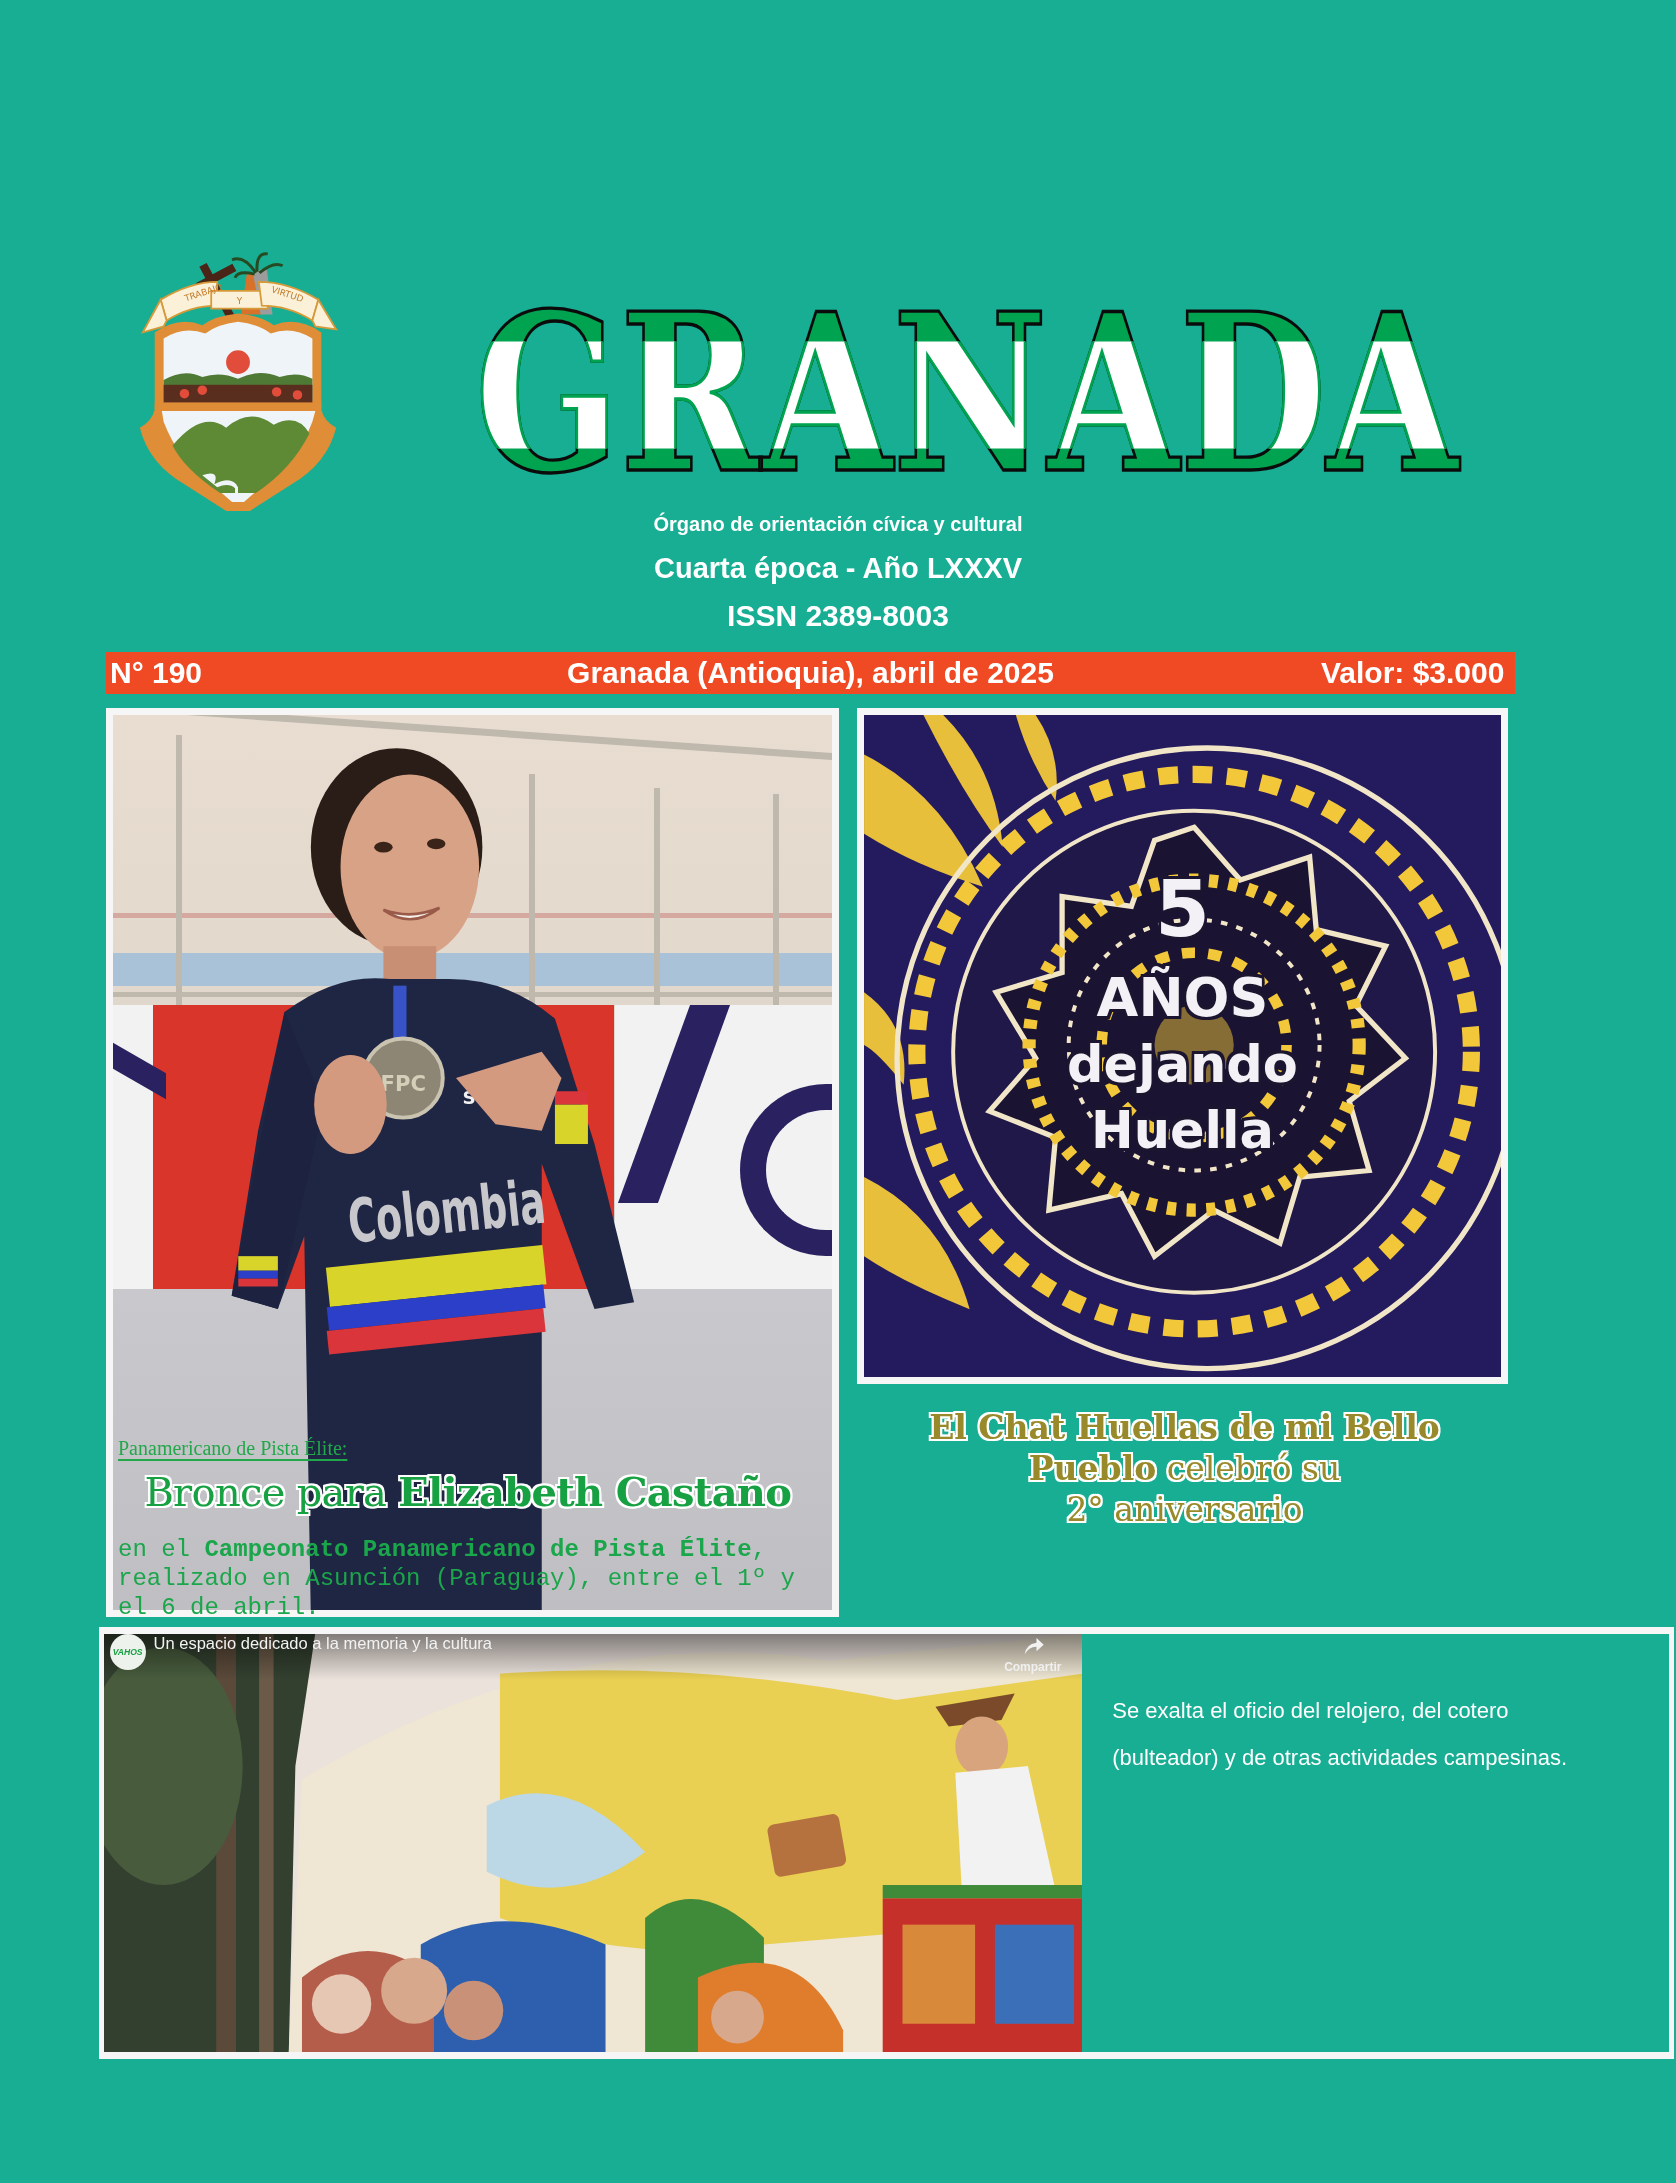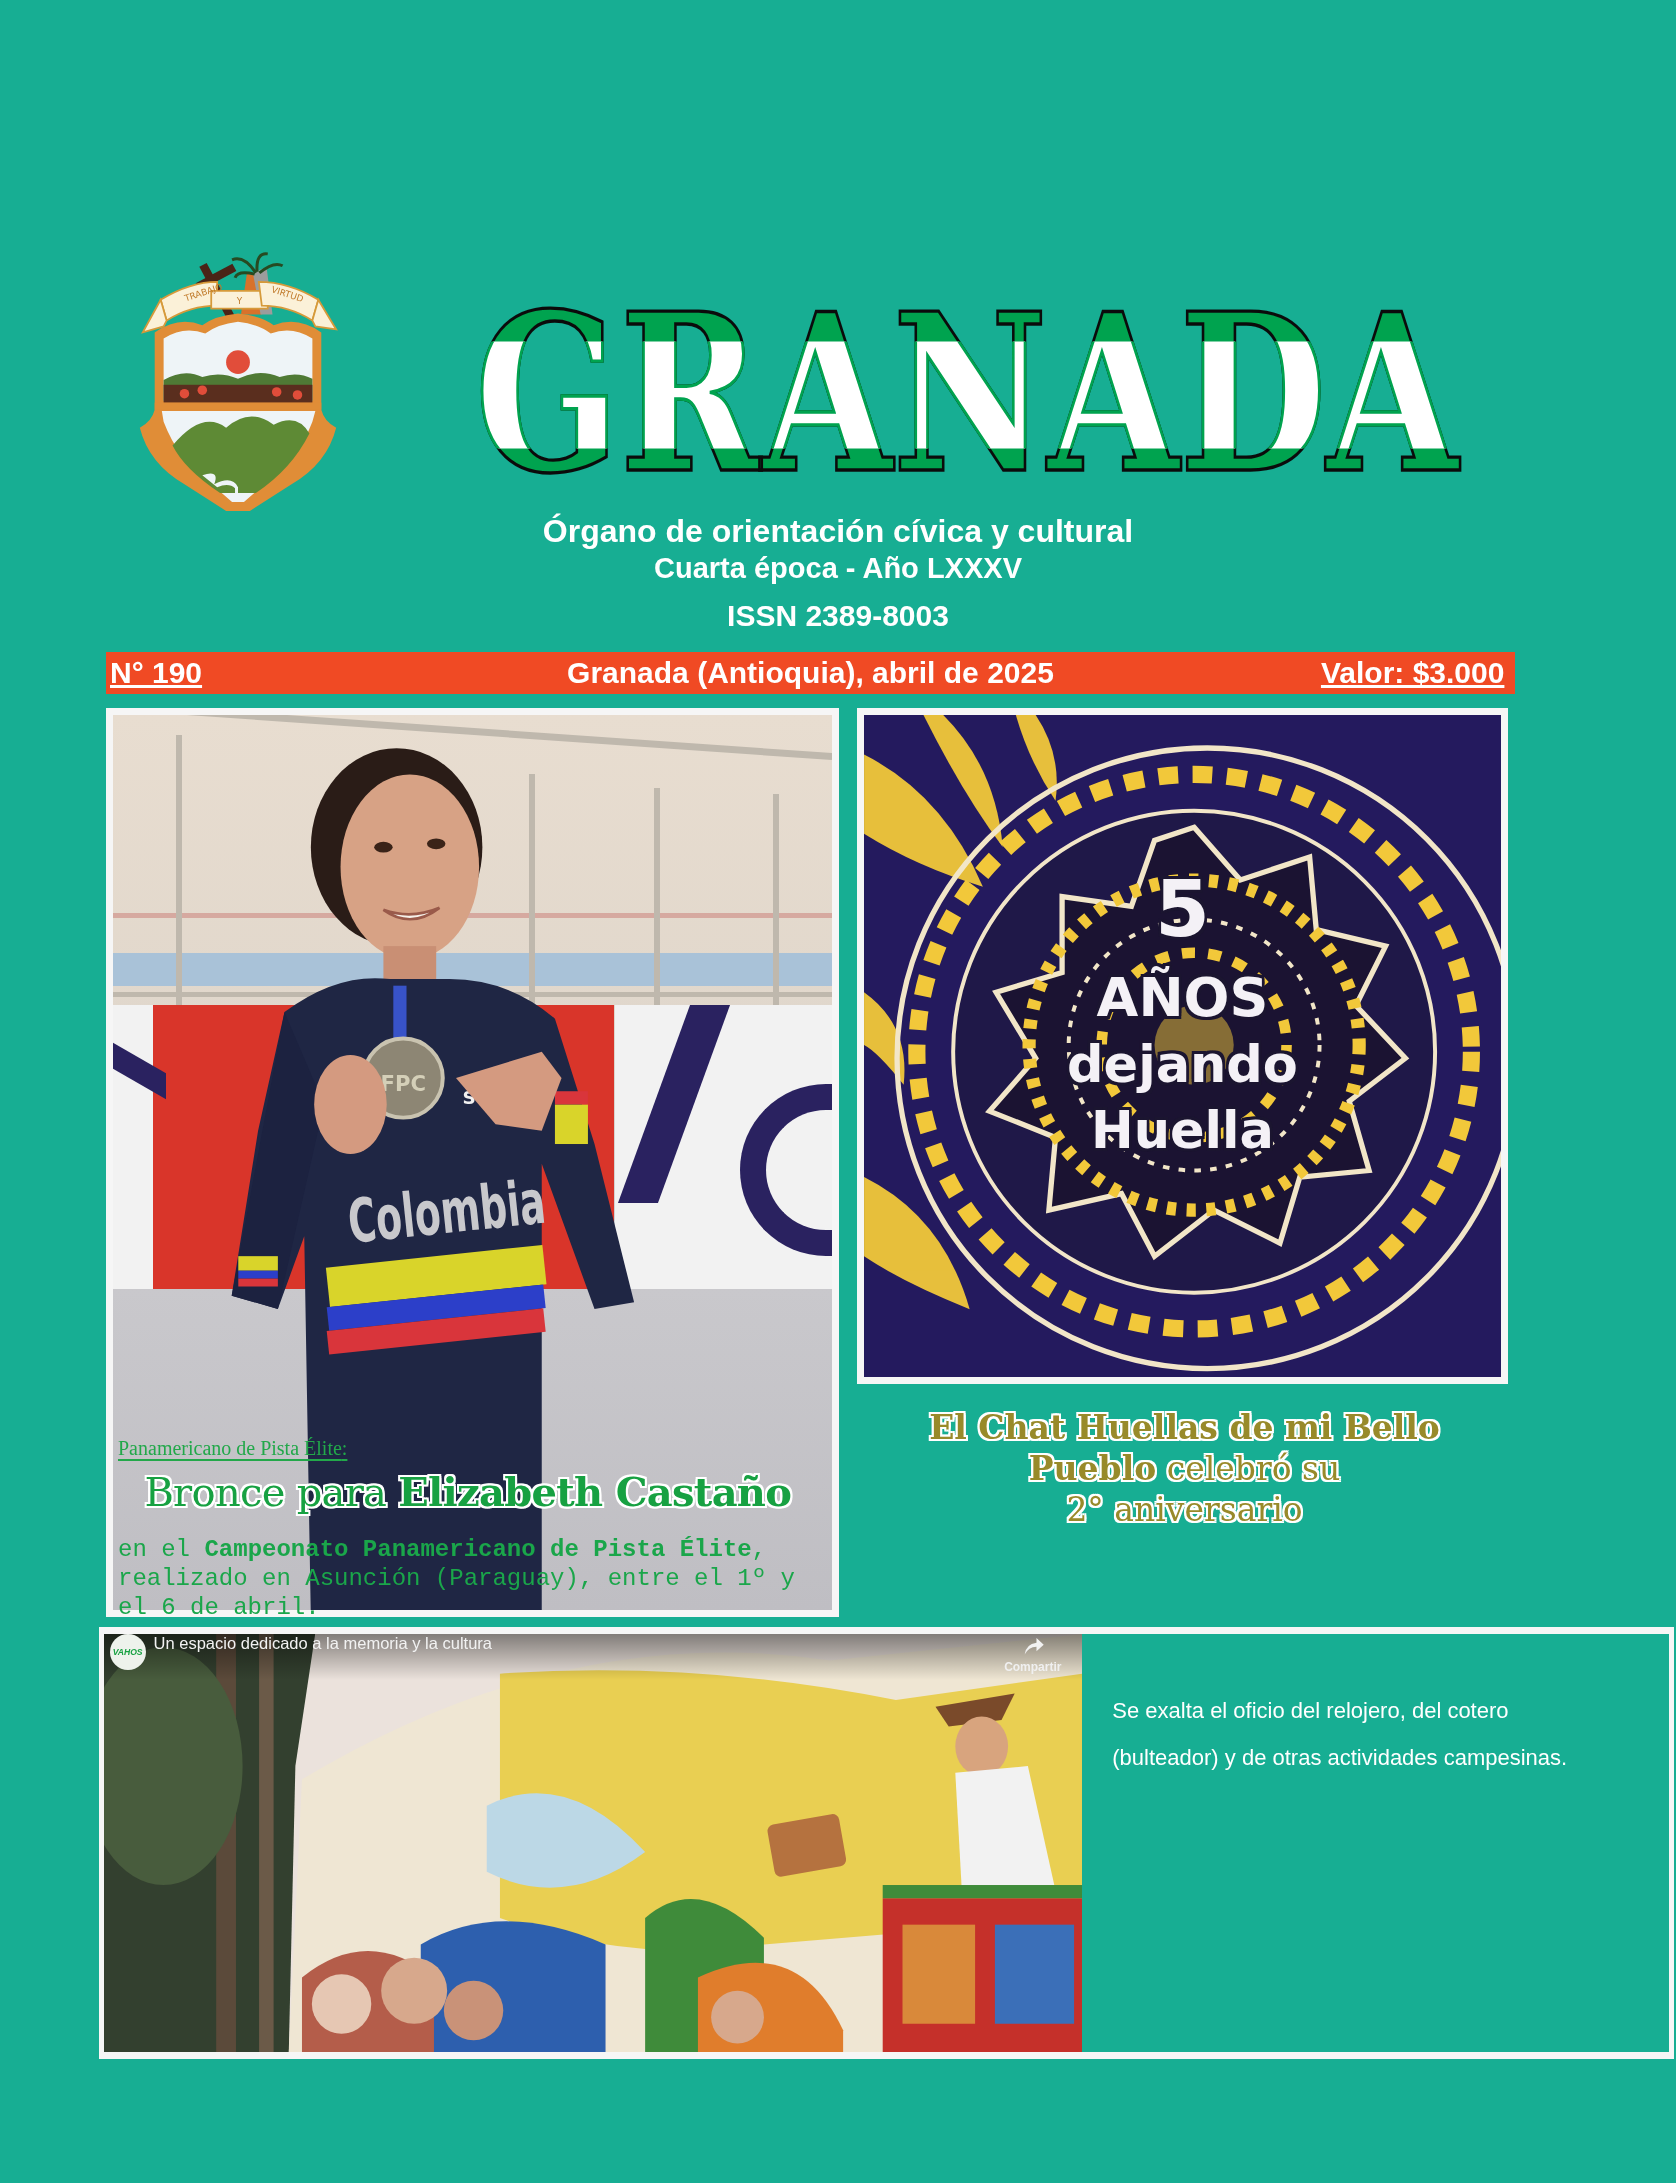--- a/index.html
+++ b/index.html
@@ -18,29 +18,29 @@
   
   .masthead {
     position: absolute; left: 465px; top: 290px; width: 1003px; height: 198px;
   }
   .masthead svg { width: 100%; height: 100%; display: block; }
 
   .subtitle {
     position: absolute; left: 462px; width: 752px; text-align: center; color: #ffffff;
     font-weight: bold; font-family: "Liberation Sans", sans-serif;
   }
-  .sub1 { top: 513px; font-size: 32px; }
+  .sub1 { top: 513px; font-size: 20px; }
   .sub2 { top: 552px; font-size: 29px; }
   .sub3 { top: 599px; font-size: 30px; }
 
   
   .band {
     position: absolute; left: 106px; top: 652px; width: 1409px; height: 42px;
     background: #f04a24; color: #fff; font-weight: bold; font-size: 30px;
-    display: flex; align-items: center; justify-content: space-between; padding: 0 10.6px 0 4px; text-decoration: underline;
+    display: flex; align-items: center; justify-content: space-between; padding: 0 10.6px 0 4px;
   }
   .band span { white-space: nowrap; }
   .band .center { position: absolute; left: 0; right: 0; text-align: center; pointer-events: none; }
   .band .center span { pointer-events: auto; }
 
   
   .photo-left {
     position: absolute; left: 106px; top: 708px; width: 733px; height: 909px;
     background: #f6f6f6; padding: 6.6px;
   }

